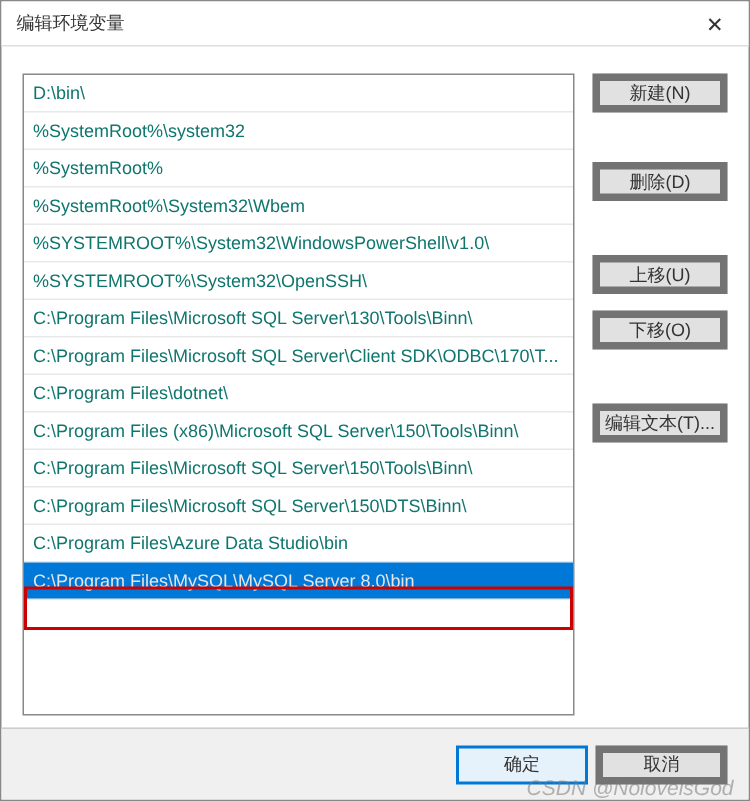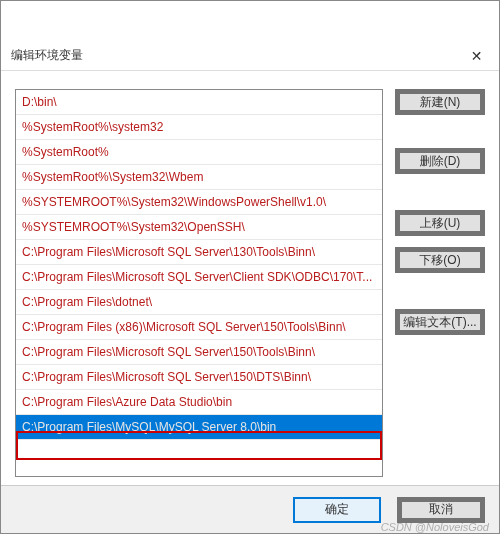--- a/index.html
+++ b/index.html
@@ -21,21 +21,20 @@
 }
 .titlebar {
   height: 30px;
   background: #fff;
   border-bottom: 1px solid #ddd;
   display: flex;
   align-items: center;
   padding-left: 10px;
   font-size: 12px;
   color: #333;
-  margin-top: 40px;
 }
 .titlebar-spacer { flex: 1; }
 .close-btn {
   width: 45px;
   height: 30px;
   display: flex;
   align-items: center;
   justify-content: center;
   font-size: 14px;
   color: #333;
@@ -49,21 +48,21 @@
 .listbox {
   flex: 1;
   border: 1px solid #888;
   background: #fff;
   overflow: hidden;
   position: relative;
 }
 .list-item {
   padding: 4px 6px;
   font-size: 12px;
-  color: #b91c1c;
+  color: #0f766e;
   white-space: nowrap;
   overflow: hidden;
   text-overflow: ellipsis;
   line-height: 16px;
   border-bottom: 1px solid #e8e8e8;
 }
 .list-item.selected {
   background: #0078d7;
   color: #e5e5e5;
 }
@@ -94,30 +93,30 @@
 }
 .btn-gap { height: 11px; }
 .btn-gap-lg { height: 36px; }
 .footer {
   height: 48px;
   border-top: 1px solid #ccc;
   display: flex;
   justify-content: flex-end;
   align-items: center;
   padding-right: 14px;
-  gap: 16px;
+  gap: 5px;
   background: #f0f0f0;
   position: relative;
 }
 .footer .btn { width: 88px; }
 .watermark {
   position: absolute;
   right: 10px;
   bottom: 0px;
-  font-size: 11px;
+  font-size: 14px;
   color: rgba(120,120,120,0.55);
   font-style: italic;
   pointer-events: none;
 }
 </style>
 </head>
 <body>
 
 <div class="window">
   <div class="titlebar">

